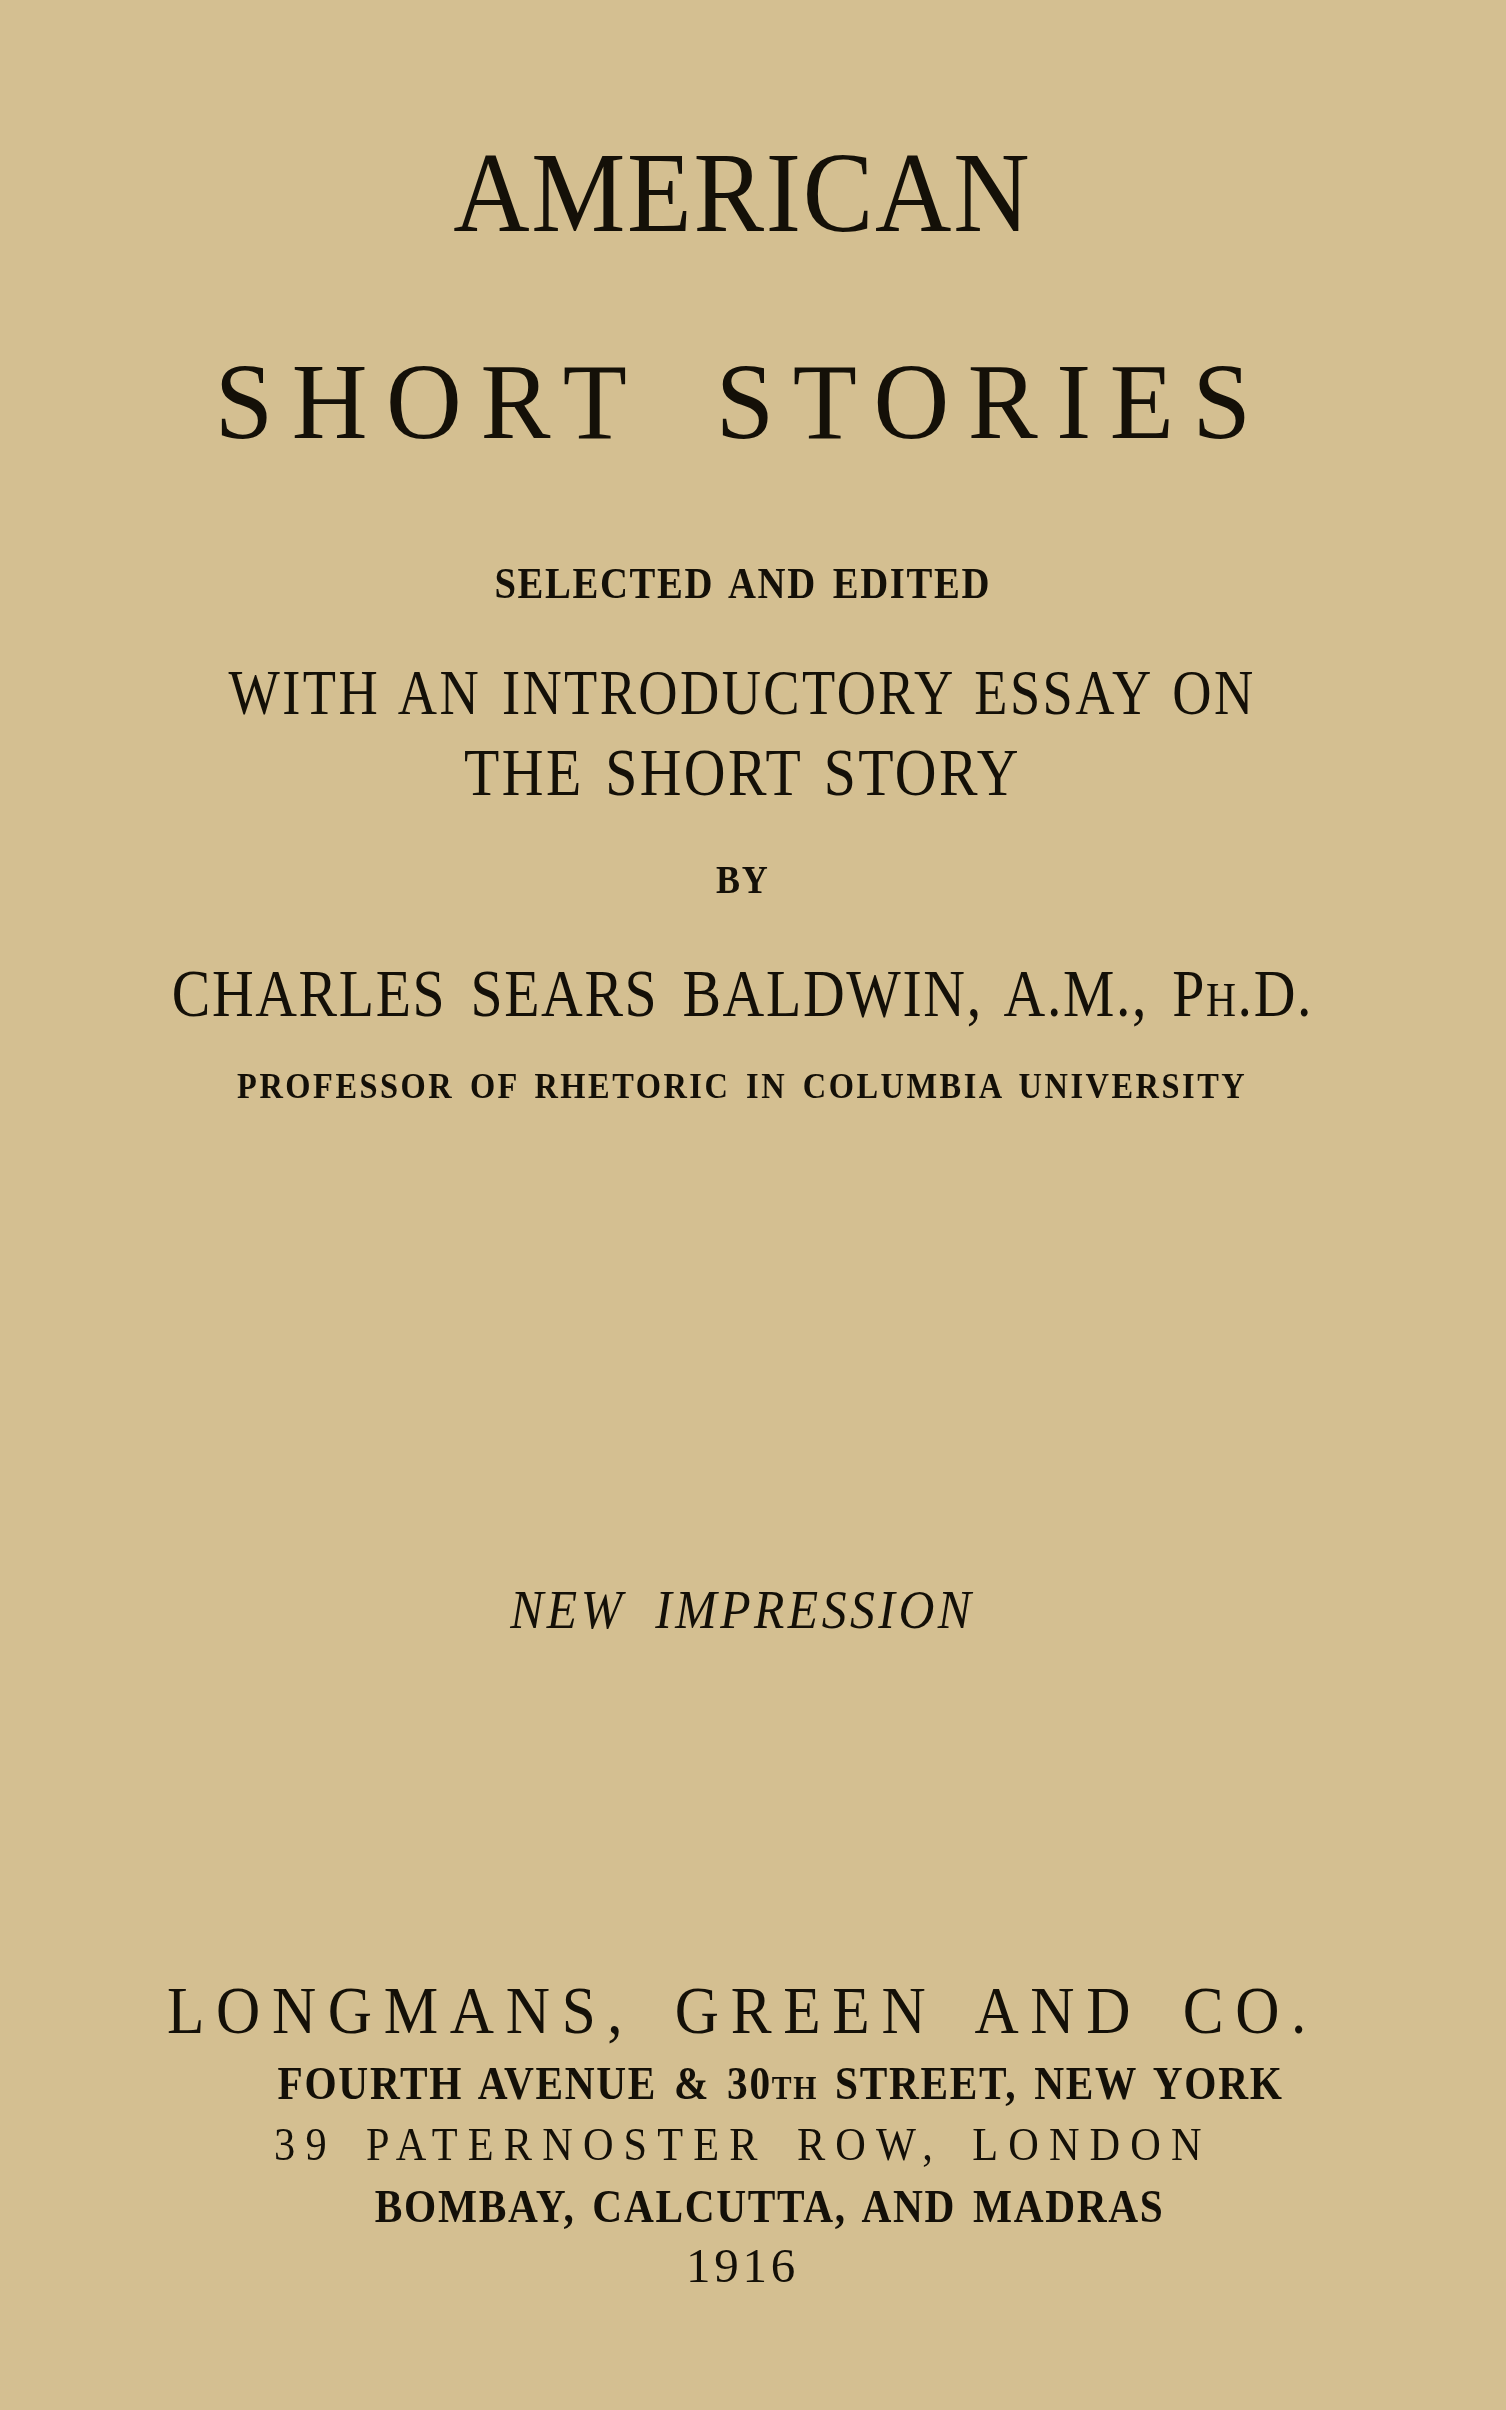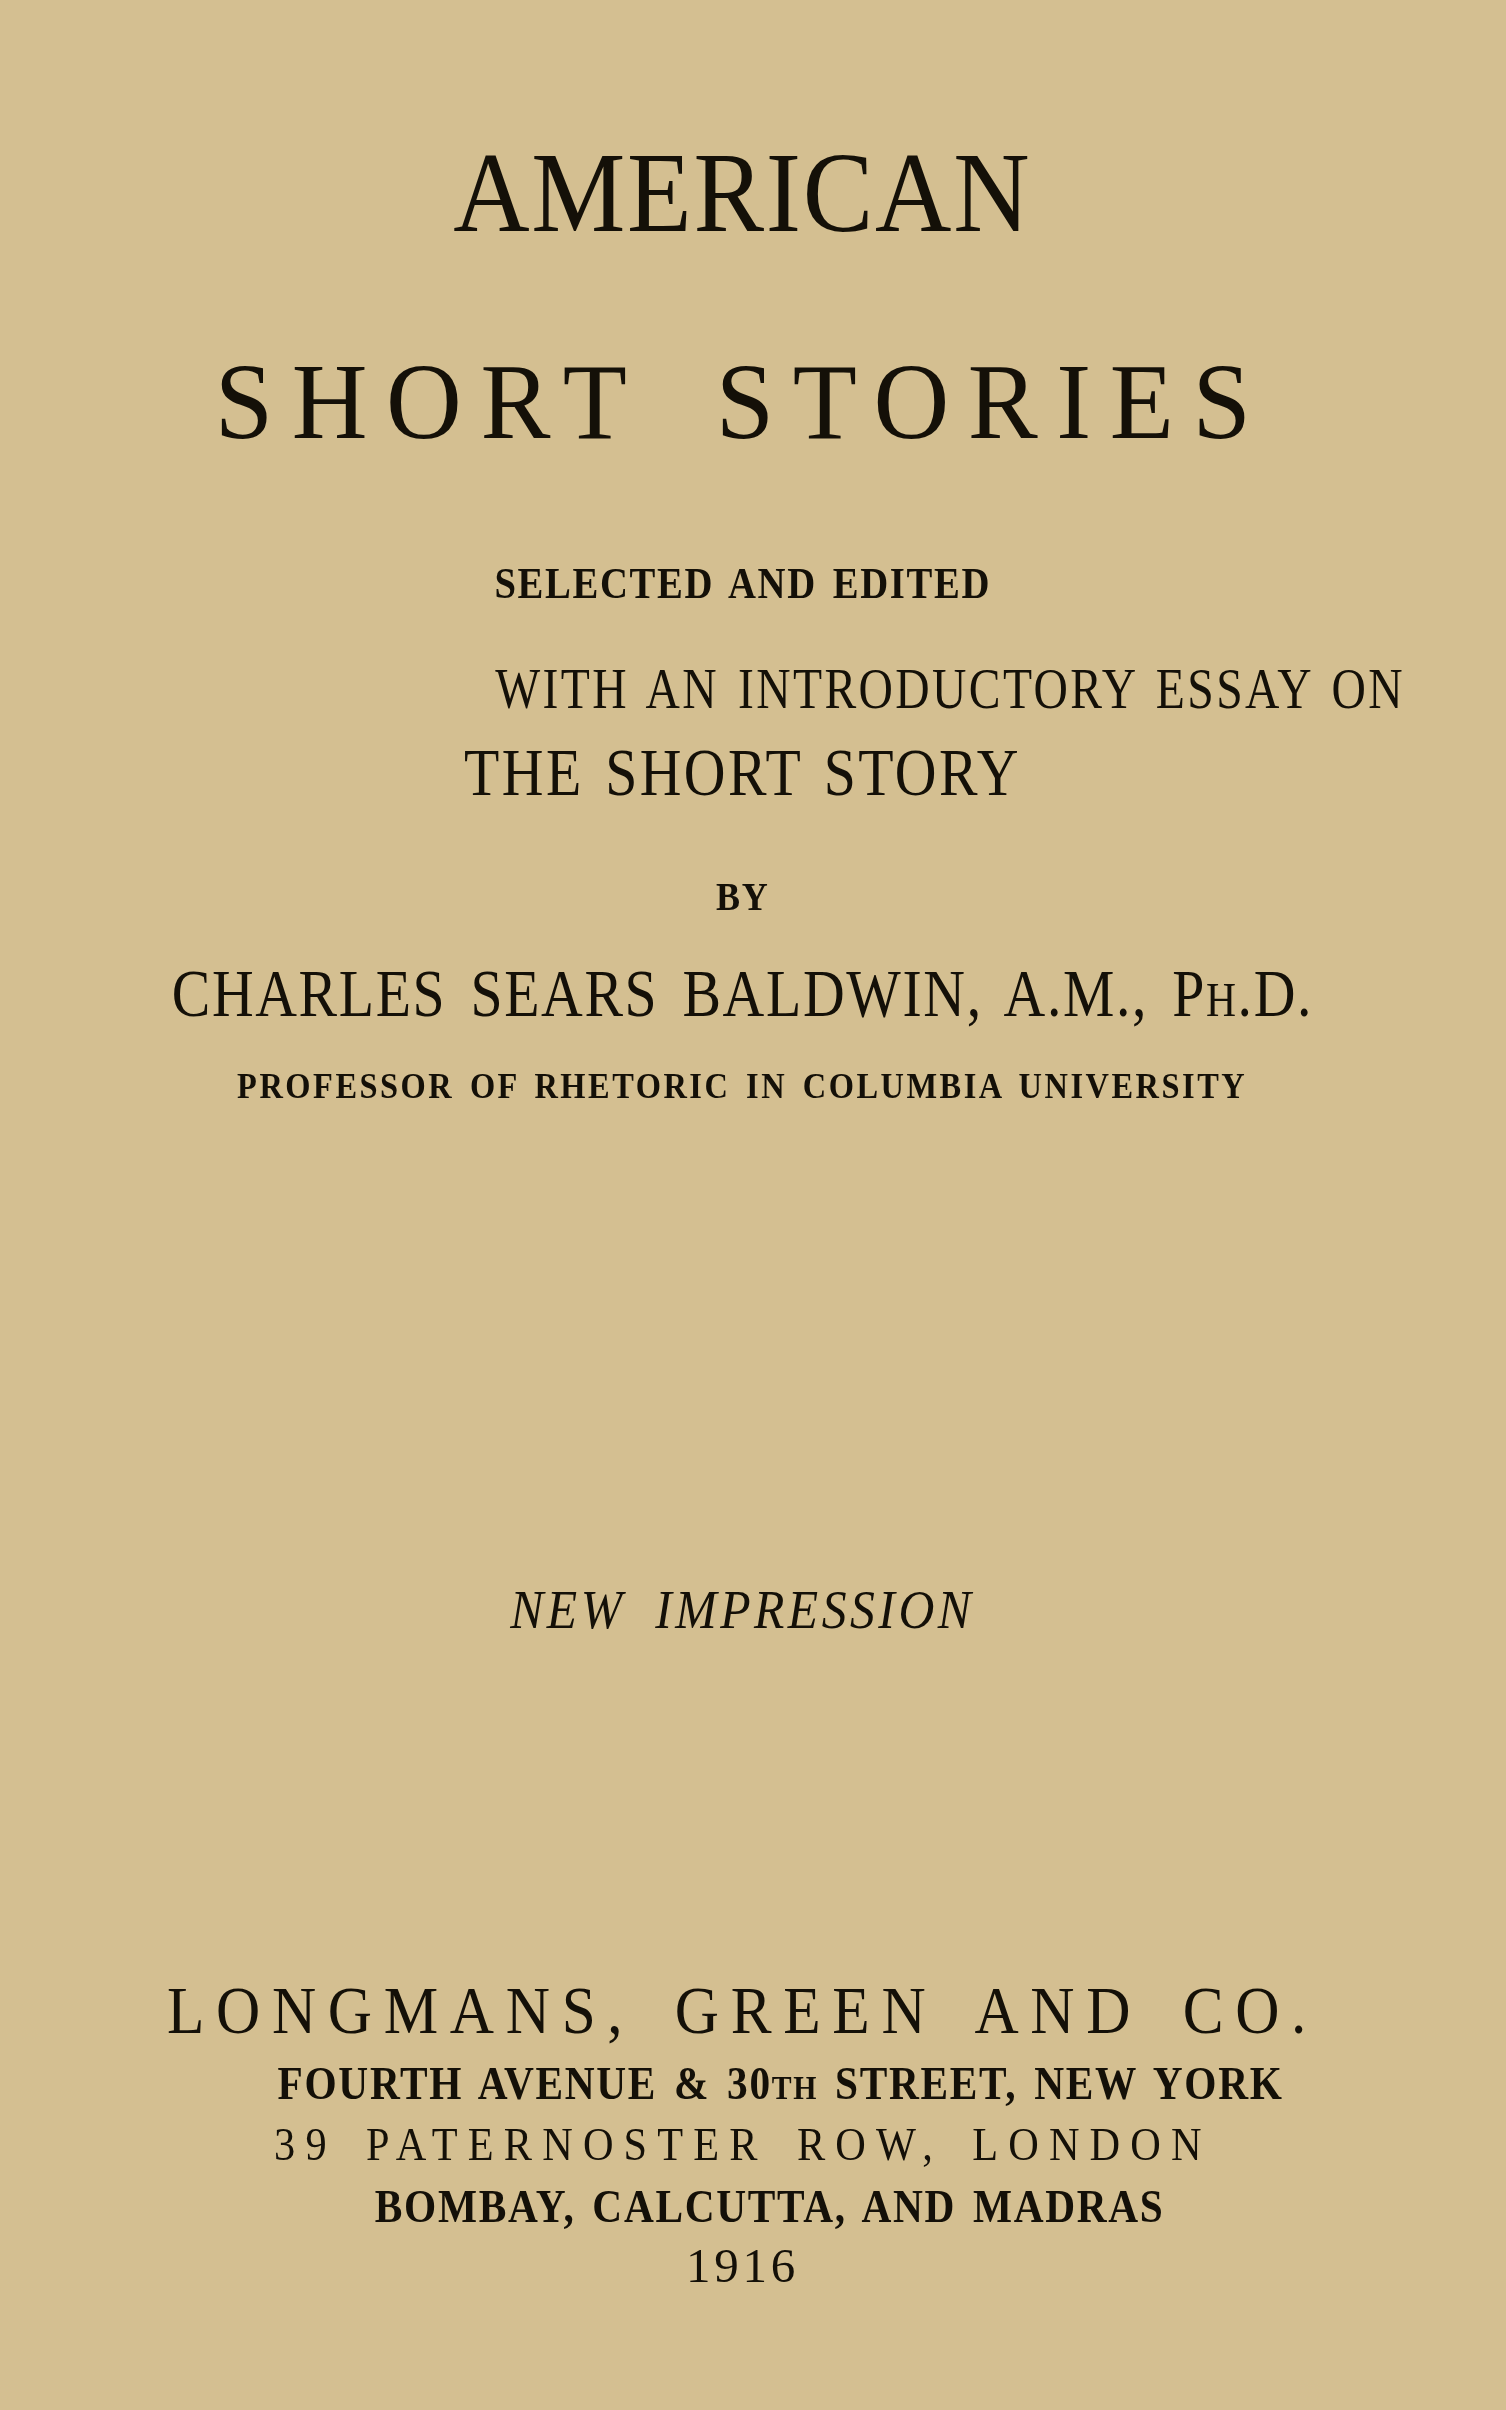--- a/index.html
+++ b/index.html
@@ -14,25 +14,25 @@
       position: absolute; left: 0; width: 1485px;
       text-align: center; line-height: 1; white-space: nowrap;
     }
     .line > span { display: inline-block; transform-origin: 50% 50%; }
     .l-american { top: 135px; font-size: 115px; }
     .l-american > span { transform: scaleX(0.92); letter-spacing: 1.9px; }
     .l-short { top: 349px; font-size: 107px; }
     .l-short > span { letter-spacing: 19px; word-spacing: 28px; transform: scaleX(0.98); }
     .l-selected { top: 561px; font-size: 45px; font-weight: bold; }
     .l-selected > span { letter-spacing: 1.9px; word-spacing: 5.6px; transform: scaleX(0.86); }
-    .l-with { top: 661px; font-size: 56px; text-align: right; }
+    .l-with { top: 661px; font-size: 64px; }
     .l-with > span { letter-spacing: 2.8px; word-spacing: 5.6px; transform: scaleX(0.85); }
     .l-the { top: 738px; font-size: 68px; }
     .l-the > span { letter-spacing: 2.8px; word-spacing: 5.6px; transform: scaleX(0.85); }
-    .l-by { top: 860px; font-size: 40px; font-weight: bold; margin-top: 17px; }
+    .l-by { top: 860px; font-size: 40px; font-weight: bold; }
     .l-by > span { transform: scaleX(0.9); letter-spacing: 1.9px; }
     .l-author { top: 959px; font-size: 68px; }
     .l-author > span { letter-spacing: 1.9px; word-spacing: 9.4px; transform: scaleX(0.85); }
     .l-author .sc { font-size: 0.72em; }
     .l-prof { top: 1068px; font-size: 36px; font-weight: bold; }
     .l-prof > span { letter-spacing: 2.8px; word-spacing: 5.6px; transform: scaleX(0.9); }
     .l-impression { top: 1564px; font-size: 54px; font-style: italic; margin-top: 19px; }
     .l-impression > span { letter-spacing: 3.8px; word-spacing: 15px; transform: scaleX(0.92); }
     .l-publisher { top: 1976px; font-size: 68px; }
     .l-publisher > span { letter-spacing: 13px; word-spacing: 15px; transform: scaleX(0.9); }

